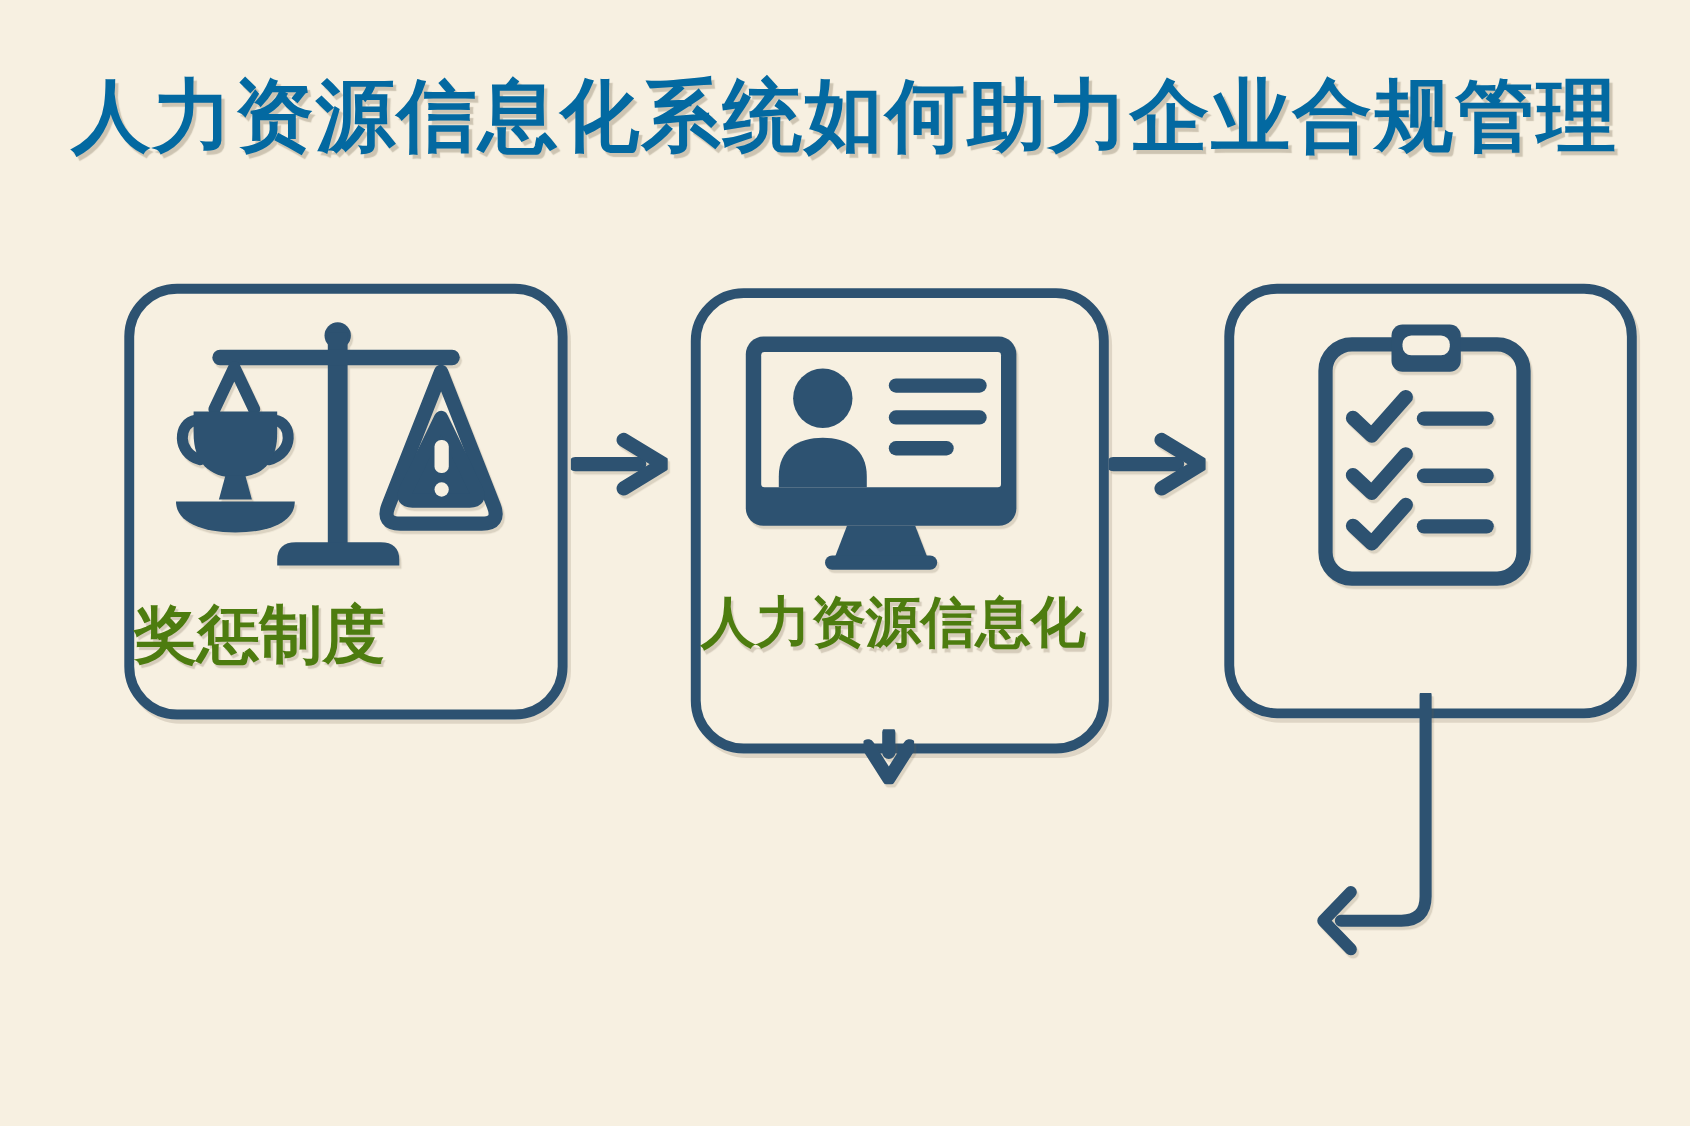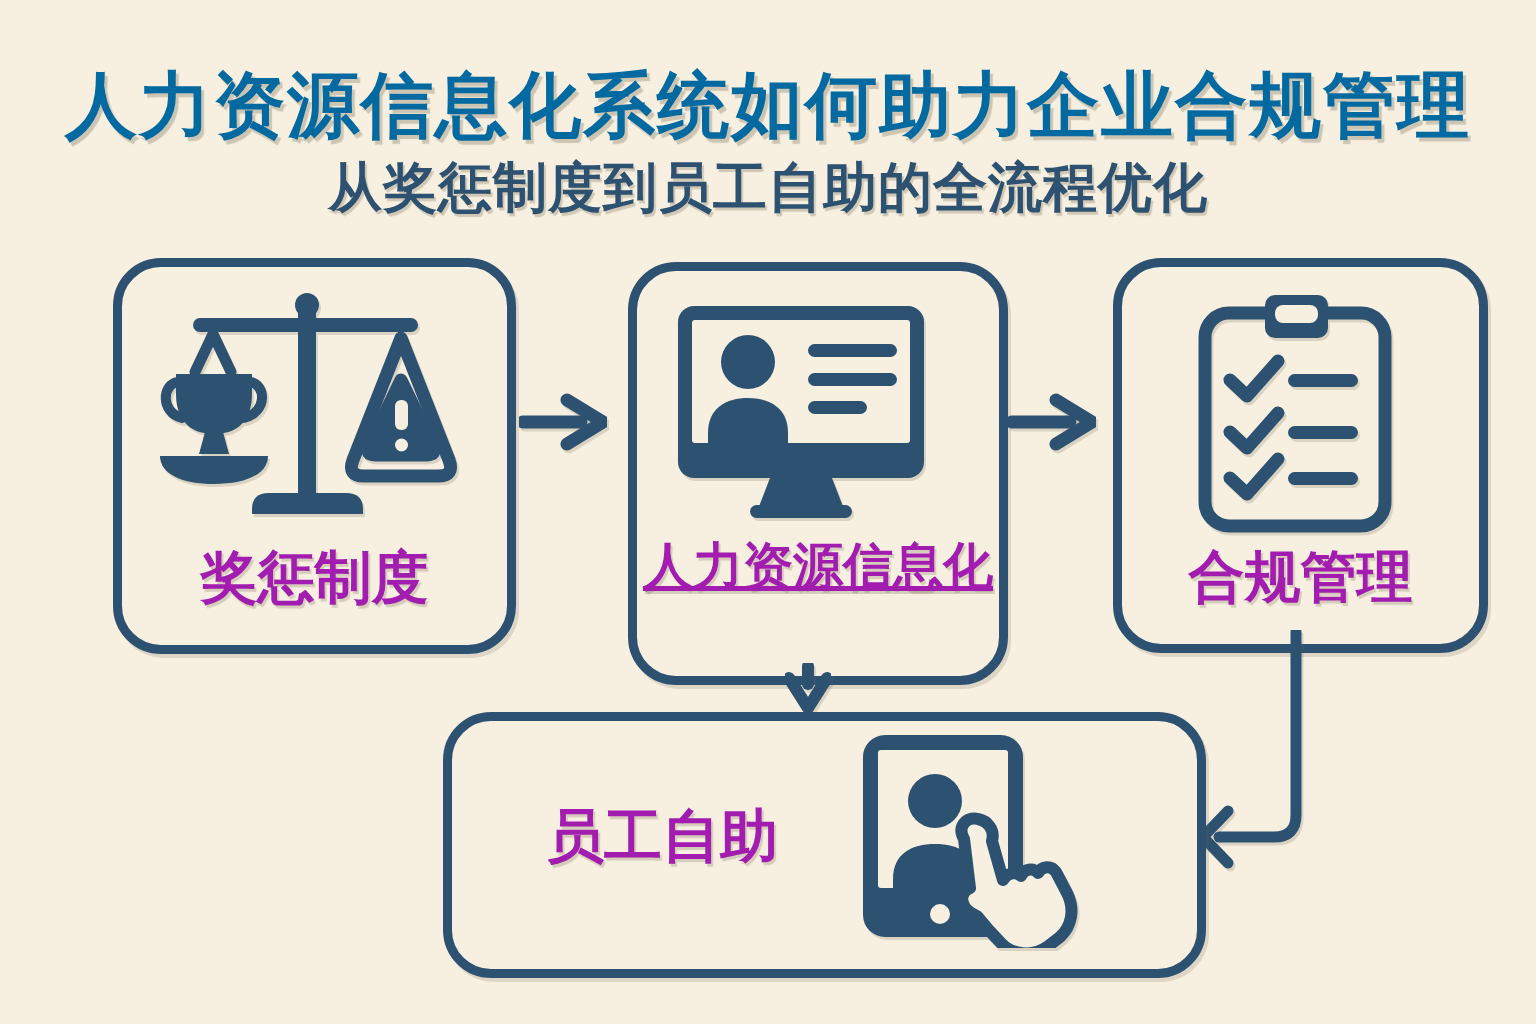--- a/index.html
+++ b/index.html
@@ -33,38 +33,37 @@
   }
   .node {
     border: 9px solid #2d5271;
     border-radius: 48px;
     box-shadow: 3px 4px 0 rgba(110, 95, 70, 0.18);
     background: transparent;
   }
   .node-label {
     position: absolute;
     width: 100%;
-    text-align: center;
+    text-align: left;
     font-weight: 700;
-    color: #a21caf;
+    color: #4d7c0f;
     text-shadow: 2px 3px 1px rgba(110, 95, 70, 0.25);
     line-height: 1.15;
   }
   .icon svg, .arrow svg {
     display: block;
     filter: drop-shadow(2px 3px 0 rgba(110, 95, 70, 0.20));
   }
 </style>
 </head>
 <body>
 
 <div class="canvas">
 
   <h1 class="abs title">人力资源信息化系统如何助力企业合规管理</h1>
-  <h2 class="abs subtitle">从奖惩制度到员工自助的全流程优化</h2>
 
   <div class="abs node" style="left:113px; top:258px; width:385px; height:378px;">
     <div class="abs icon" style="left:36px; top:21px; width:300px; height:235px;">
       <svg width="300" height="235" viewBox="0 0 300 235">
         <g fill="#2d5271">
           <circle cx="149" cy="17" r="12"></circle>
           <rect x="140" y="14" width="18" height="196"></rect>
           <rect x="35" y="30" width="225" height="14" rx="7"></rect>
           <path d="M94,226 L94,221 Q94,205 111,205 L188,205 Q205,205 205,221 L205,226 Z"></path>
         </g>
@@ -101,21 +100,21 @@
         <rect x="16" y="20" width="218" height="123" rx="3" fill="#f7f0e1"></rect>
         <circle cx="72" cy="62" r="27" fill="#2d5271"></circle>
         <path d="M32,143 L32,133 C32,108 50,98 72,98 C94,98 112,108 112,133 L112,143 Z" fill="#2d5271"></path>
         <rect x="132" y="44" width="89" height="13" rx="6.5" fill="#2d5271"></rect>
         <rect x="132" y="73" width="89" height="13" rx="6.5" fill="#2d5271"></rect>
         <rect x="132" y="101" width="59" height="13" rx="6.5" fill="#2d5271"></rect>
         <path d="M94,178 L156,178 L168,209 L82,209 Z" fill="#2d5271"></path>
         <rect x="74" y="205" width="102" height="13" rx="6.5" fill="#2d5271"></rect>
       </svg>
     </div>
-    <div class="node-label" style="top:267px; font-size:50px;text-decoration:underline;">
+    <div class="node-label" style="top:267px; font-size:50px;">
       <div>人力资源信息化</div>
     </div>
   </div>
 
   <div class="abs arrow" style="left:1008px; top:391px; width:88px; height:62px;">
     <svg width="88" height="62" viewBox="0 0 88 62">
       <path d="M4,31 H62" stroke="#2d5271" stroke-width="13" stroke-linecap="round" fill="none"></path>
       <path d="M48,9 L84,31 L48,53" stroke="#2d5271" stroke-width="13" stroke-linecap="round" stroke-linejoin="round" fill="none"></path>
     </svg>
   </div>
@@ -131,57 +130,30 @@
           <path d="M35,144 L52,160 L83,125"></path>
           <path d="M35,190 L52,206 L83,171"></path>
         </g>
         <g fill="#2d5271">
           <rect x="93" y="86" width="70" height="13" rx="6.5"></rect>
           <rect x="93" y="138" width="70" height="13" rx="6.5"></rect>
           <rect x="93" y="184" width="70" height="13" rx="6.5"></rect>
         </g>
       </svg>
     </div>
-    <div class="node-label" style="top:278px; font-size:56px;">合规管理</div>
   </div>
 
   <div class="abs arrow" style="left:785px; top:663px; width:46px; height:50px;">
     <svg width="46" height="50" viewBox="0 0 46 50">
       <path d="M23,3 V21" stroke="#2d5271" stroke-width="12" stroke-linecap="round" fill="none"></path>
       <path d="M4,15 L23,45 L42,15" stroke="#2d5271" stroke-width="12" stroke-linecap="round" stroke-linejoin="round" fill="none"></path>
     </svg>
   </div>
 
   <div class="abs arrow" style="left:1185px; top:630px; width:130px; height:240px;">
     <svg width="130" height="240" viewBox="0 0 130 240">
       <path d="M111,2 V185 Q111,207 89,207 H34" stroke="#2d5271" stroke-width="11" stroke-linecap="round" fill="none"></path>
       <path d="M43,181 L18,207 L43,233" stroke="#2d5271" stroke-width="11" stroke-linecap="round" stroke-linejoin="round" fill="none"></path>
     </svg>
   </div>
 
-  <div class="abs node" style="left:443px; top:712px; width:745px; height:248px;">
-    <div class="node-label" style="left:0; width:420px; top:82px; font-size:58px;">员工自助</div>
-    <div class="abs icon" style="left:408px; top:12px; width:235px; height:215px;">
-      <svg width="235" height="215" viewBox="0 0 235 215">
-        <rect x="3" y="2" width="160" height="202" rx="22" fill="#2d5271"></rect>
-        <rect x="18" y="17" width="130" height="138" rx="3" fill="#f7f0e1"></rect>
-        <circle cx="75" cy="68" r="27" fill="#2d5271"></circle>
-        <path d="M33,155 L33,146 C33,121 51,111 75,111 C99,111 117,121 117,146 L117,155 Z" fill="#2d5271"></path>
-        <circle cx="80" cy="181" r="10" fill="#f7f0e1"></circle>
-        <path d="M104,106
-                 C97,94 106,83 118,86
-                 C128,88 135,97 132,108
-                 L143,147
-                 C147,140 156,138 161,143
-                 C164,136 173,134 178,140
-                 C182,133 191,132 196,139
-                 L207,160
-                 C215,176 212,193 200,204
-                 L187,214
-                 C173,224 152,222 141,210
-                 C133,202 124,192 117,183
-                 C101,177 97,161 110,155
-                 Z" fill="#f7f0e1" stroke="#2d5271" stroke-width="12" stroke-linecap="round" stroke-linejoin="round"></path>
-      </svg>
-    </div>
-  </div>
 
 </div>
 
 </body></html>

